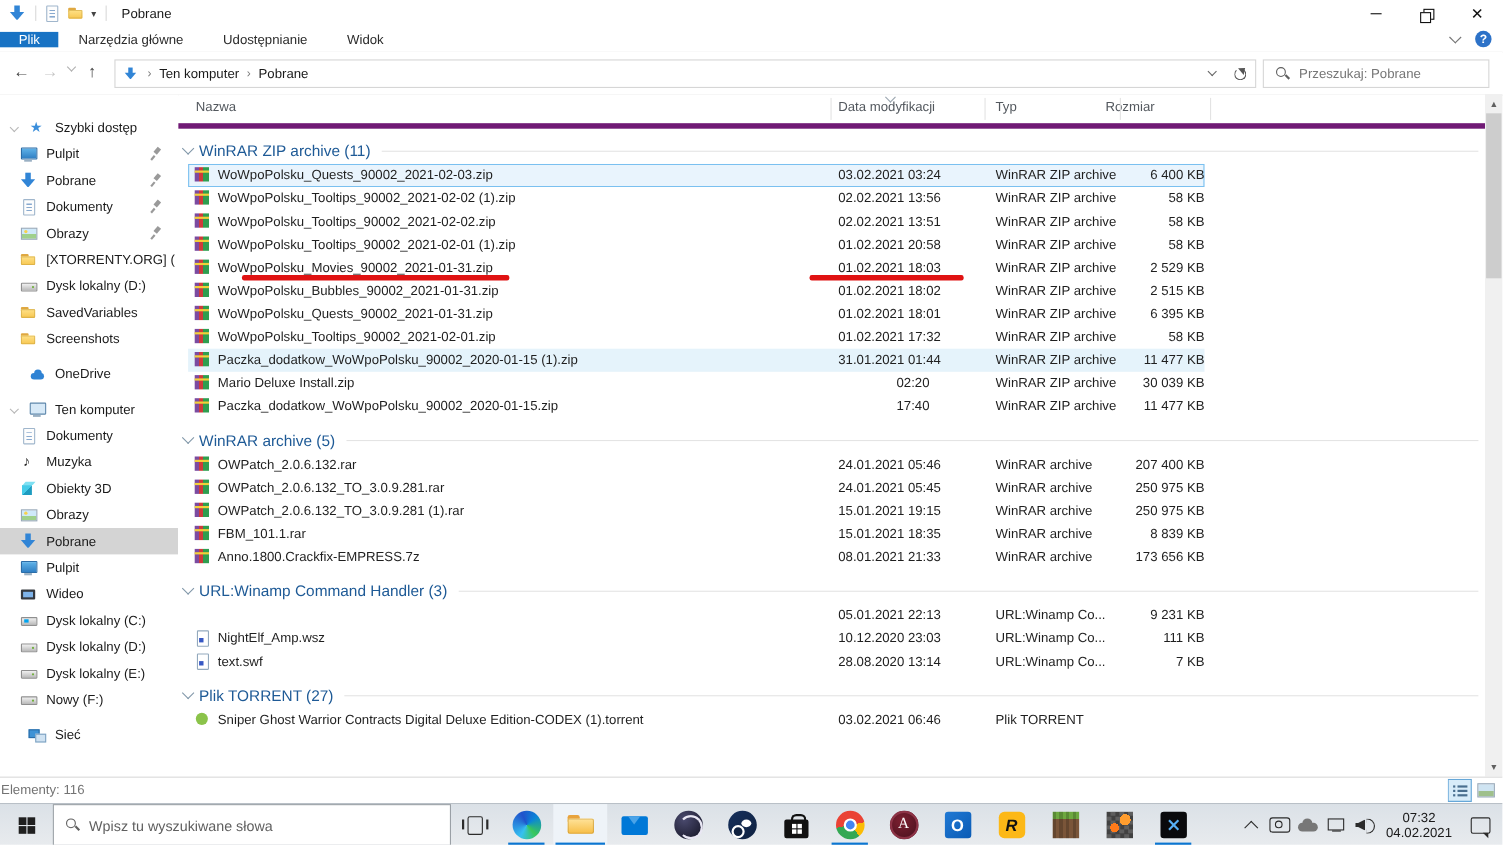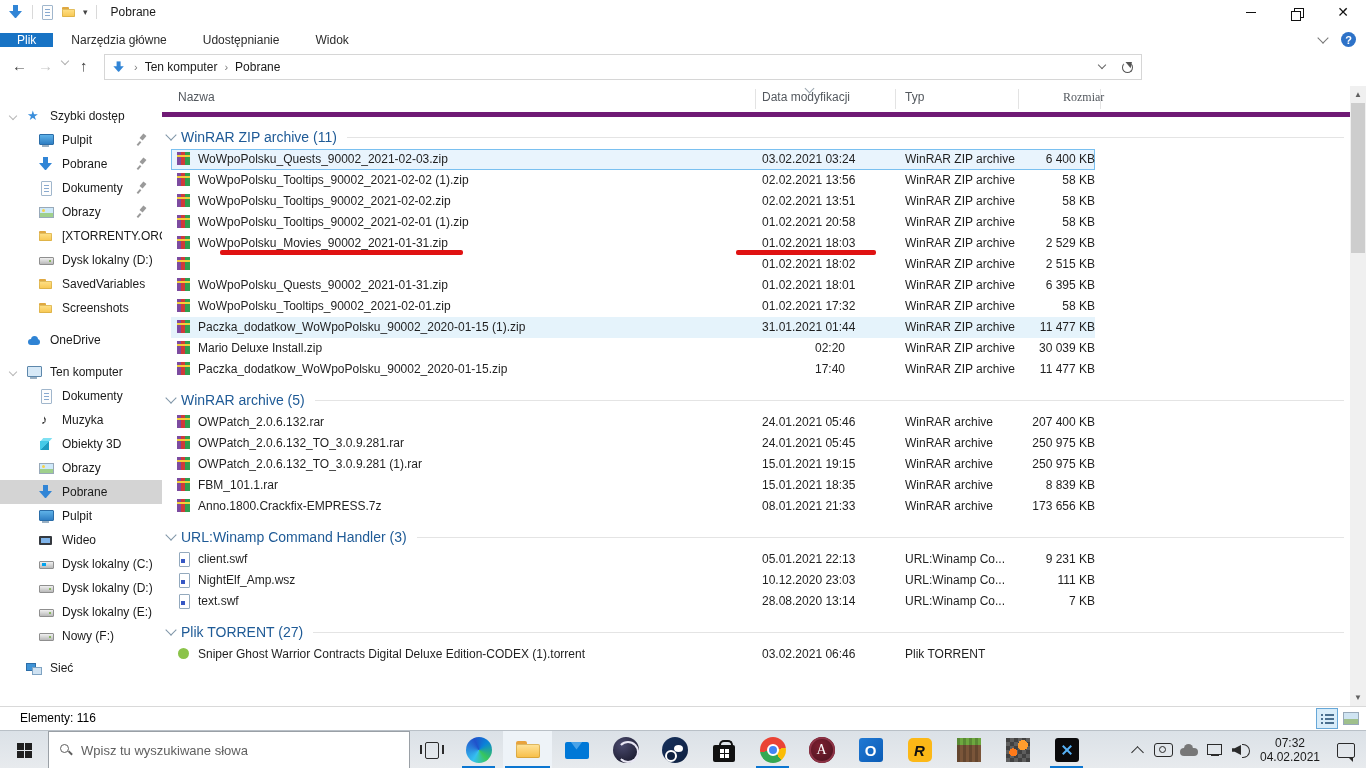--- a/index.html
+++ b/index.html
@@ -14,21 +14,21 @@
   #win-title{margin-left:14px;color:#1a1a1a}
   .wincaps{margin-left:auto;display:flex;height:24px}
   .capbtn{width:46px;height:24px;display:flex;align-items:center;justify-content:center;color:#111}
   .cap-min::before{content:"";width:10px;height:1px;background:#111}
   .cap-max{position:relative}
   .cap-max::before{content:"";position:absolute;width:8px;height:8px;border:1px solid #111;left:20px;top:8px;background:#fff}
   .cap-max::after{content:"";position:absolute;width:8px;height:8px;border:1px solid #111;left:17px;top:11px;background:#fff}
   .cap-close{font-size:14px}
 
   
-  #ribbon{position:absolute;left:0;top:24px;width:1366px;height:23px;background:#fff;border-bottom:1px solid #e3e3e3;display:flex;align-items:flex-end}
+  #ribbon{position:absolute;left:0;top:24px;width:1366px;height:23px;background:#fff;border-bottom:1px solid #e3e3e3;display:flex;align-items:center}
   .rtab{padding:0 18px;display:flex;align-items:center;color:#2b2b2b}
   .rtab.active{background:#1873c4;color:#fff;padding:0 17px}
   .ribbon-right{margin-left:auto;display:flex;align-items:center;gap:14px;margin-right:10px}
   .help-circle{width:15px;height:15px;border-radius:50%;background:#2d72c8;color:#fff;font-size:11px;font-weight:bold;display:flex;align-items:center;justify-content:center}
 
   
   #toolbar{position:absolute;left:0;top:47px;width:1366px;height:39px;background:#fff;border-bottom:1px solid #d9d9d9}
   .navbtn{position:absolute;top:8px;font-size:15px;line-height:22px}
   #addressbox{position:absolute;left:104px;top:7px;width:1036px;height:24px;border:1px solid #d6d6d6;display:flex;align-items:center;background:#fff}
   .crumb-sep{color:#7a7a7a;margin:0 7px;font-size:11px}
@@ -40,21 +40,21 @@
   .mag::after{content:"";position:absolute;left:9px;top:9px;width:5px;height:1.5px;background:#5f5f5f;transform:rotate(45deg)}
   .refresh{position:relative;width:12px;height:12px}
   .refresh::before{content:"";position:absolute;left:0;top:1px;width:9px;height:9px;border:1.5px solid #555;border-radius:50%;border-top-color:transparent}
   .refresh::after{content:"";position:absolute;right:0px;top:0;border-left:4px solid transparent;border-right:4px solid transparent;border-bottom:5px solid #555;transform:rotate(50deg)}
 
   
   #sidebar{position:absolute;left:0;top:86px;width:162px;height:620px;background:#fff;overflow:hidden}
   .side-item{height:24px;display:flex;align-items:center;position:relative;white-space:nowrap;overflow:hidden}
   .side-item .lbl{margin-left:8px}
   .side-item.lvl0{padding-left:26px}
-  .side-item.lvl1{padding-left:38px}
+  .side-item.lvl1{padding-left:18px}
   .side-item.selected{background:#d4d4d4}
   .side-chev{position:absolute;left:10px;top:9px;width:5px;height:5px;border-right:1.2px solid #b7b7b7;border-bottom:1.2px solid #b7b7b7;transform:rotate(45deg)}
   .pin{position:absolute;right:12px;top:4px;width:16px;height:16px}
   .pin::before{content:"";position:absolute;left:7px;top:2px;width:4px;height:6px;background:#9a9a9a;transform:rotate(40deg)}
   .pin::after{content:"";position:absolute;left:4px;top:9px;width:2px;height:5px;background:#9a9a9a;transform:rotate(40deg)}
 
   
   .ic{position:relative;display:inline-block;width:16px;height:16px;flex:none}
   .ic::before,.ic::after{content:"";position:absolute}
   .ic-star::before{content:"★";color:#3a8edb;font-size:13px;line-height:16px;left:1px;top:0}
@@ -115,21 +115,21 @@
   .redline{position:absolute;height:5px;background:#e01212;border-radius:2px;top:17px;z-index:6}
   #tooltip{position:absolute;left:455px;top:254px;width:194px;background:#f4f4f4;border:1px solid #7f7f7f;box-shadow:2px 2px 3px rgba(0,0,0,.25);padding:4px 8px;line-height:15px;color:#4a4a4a;z-index:10}
 
   
   #scrollbar{position:absolute;left:1350px;top:86px;width:16px;height:620px;background:#f0f0f0}
   .sc-arrow{position:absolute;left:0;width:16px;height:17px;color:#606060;font-size:8px;display:flex;align-items:center;justify-content:center}
   #sc-thumb{position:absolute;left:1px;top:17px;width:14px;height:150px;background:#cdcdcd}
 
   
   #statusbar{position:absolute;left:0;top:706px;width:1366px;height:24px;background:#fff;border-top:1px solid #d9d9d9}
-  #status-count{position:absolute;left:20px;top:4px;color:#000000}
+  #status-count{position:absolute;left:1px;top:4px;color:#737373}
   .sb-btn{position:absolute;top:1px;width:22px;height:21px;display:flex;align-items:center;justify-content:center}
   .sb-btn.sel{background:#d8ecf9;box-shadow:inset 0 0 0 1px #66a7d8}
   .sb-details{position:relative;width:13px;height:11px}
   .sb-details::before{content:"";position:absolute;left:0;top:1px;width:2px;height:2px;background:#4a6f8f;box-shadow:0 4px #4a6f8f,0 8px #4a6f8f}
   .sb-details::after{content:"";position:absolute;left:4px;top:1px;width:9px;height:2px;background:#4a6f8f;box-shadow:0 4px #4a6f8f,0 8px #4a6f8f}
   .sb-thumbs{width:14px;height:11px;background:linear-gradient(180deg,#cfe4f2 55%,#9fc08c 55%);border:1px solid #98a9b9}
 
   
   #taskbar{position:absolute;left:0;top:730px;width:1366px;height:38px;background:linear-gradient(#dbe1e7,#e8ebee);border-top:1px solid #b9c0c7;display:flex;align-items:center}
   #start{width:48px;height:38px;display:flex;align-items:center;justify-content:center}
@@ -232,20 +232,24 @@
     <span class="crumb">Pobrane</span>
     <div style="margin-left:auto;display:flex">
       <div class="addr-btn">
           <span class="gchev" style="border-color:#666;width:5px;height:5px"></span>
         </div>
       <div class="addr-btn">
           <span class="refresh"></span>
         </div>
     </div>
   </div>
+  <div id="searchbox">
+    <span class="mag"></span>
+    <span>Przeszukaj: Pobrane</span>
+  </div>
 </div>
 
 <div id="sidebar">
     <div class="side-sec" style="margin-top: 18px;">
       <div class="side-item lvl0">
         <span class="side-chev"></span>
         <span class="ic ic-star"></span>
         <span class="lbl">Szybki dostęp</span>
       </div>
       <div class="side-item lvl1">
@@ -349,21 +353,21 @@
       </div>
     </div>
   </div>
 
 <div id="filelist">
   <div id="colheader">
       <span class="colh" style="left: 16px;">Nazwa</span>
       <span class="colh" style="left: 600px;">Data modyfikacji</span>
       <span class="sortchev" style="left: 644px;"></span>
       <span class="colh" style="left: 743px;">Typ</span>
-      <span class="colh" style="left: 901px; font-family: Liberation Serif, serif;">Rozmiar</span>
+      <span class="colh" style="left: 843px;">Rozmiar</span>
       <span class="colsep" style="left: 593px;"></span>
       <span class="colsep" style="left: 733px;"></span>
       <span class="colsep" style="left: 856px;"></span>
       <span class="colsep" style="left: 938px;"></span>
     </div>
   <div id="groups">
       <div class="group">
         <div class="group-header">
           <span class="gchev"></span>
           <span class="gtitle">WinRAR ZIP archive (11)</span>
@@ -412,20 +416,21 @@
           </div>
           <div class="cell c-date">01.02.2021 18:03</div>
           <div class="cell c-type">WinRAR ZIP archive</div>
           <div class="cell c-size">2 529 KB</div>
           <div class="redline" style="left: 49px; width: 243px; background: rgb(224, 18, 18);"></div>
           <div class="redline" style="left: 565px; width: 140px; background: rgb(224, 18, 18);"></div>
         </div>
         <div class="row">
           <div class="cell c-name">
             <span class="ic ic-winrar"></span>
+            <span class="nm">WoWpoPolsku_Bubbles_90002_2021-01-31.zip</span>
           </div>
           <div class="cell c-date">01.02.2021 18:02</div>
           <div class="cell c-type">WinRAR ZIP archive</div>
           <div class="cell c-size">2 515 KB</div>
         </div>
         <div class="row">
           <div class="cell c-name">
             <span class="ic ic-winrar"></span>
             <span class="nm">WoWpoPolsku_Quests_90002_2021-01-31.zip</span>
           </div>
@@ -522,24 +527,20 @@
           <div class="cell c-size">173 656 KB</div>
         </div>
       </div>
       <div class="group">
         <div class="group-header">
           <span class="gchev"></span>
           <span class="gtitle">URL:Winamp Command Handler (3)</span>
           <span class="gline"></span>
         </div>
         <div class="row">
-          <div class="cell c-name">
-            <span class="ic ic-swf"></span>
-            <span class="nm">client.swf</span>
-          </div>
           <div class="cell c-date">05.01.2021 22:13</div>
           <div class="cell c-type">URL:Winamp Co...</div>
           <div class="cell c-size">9 231 KB</div>
         </div>
         <div class="row">
           <div class="cell c-name">
             <span class="ic ic-swf"></span>
             <span class="nm">NightElf_Amp.wsz</span>
           </div>
           <div class="cell c-date">10.12.2020 23:03</div>

